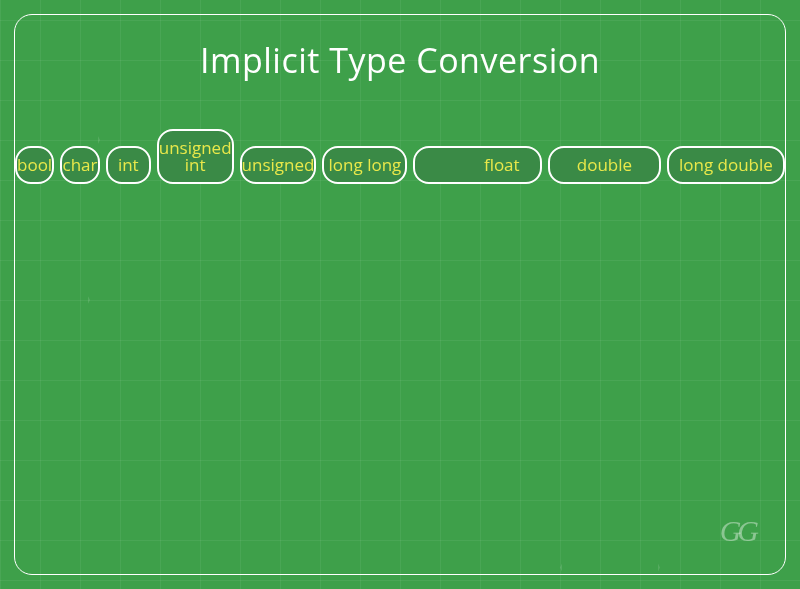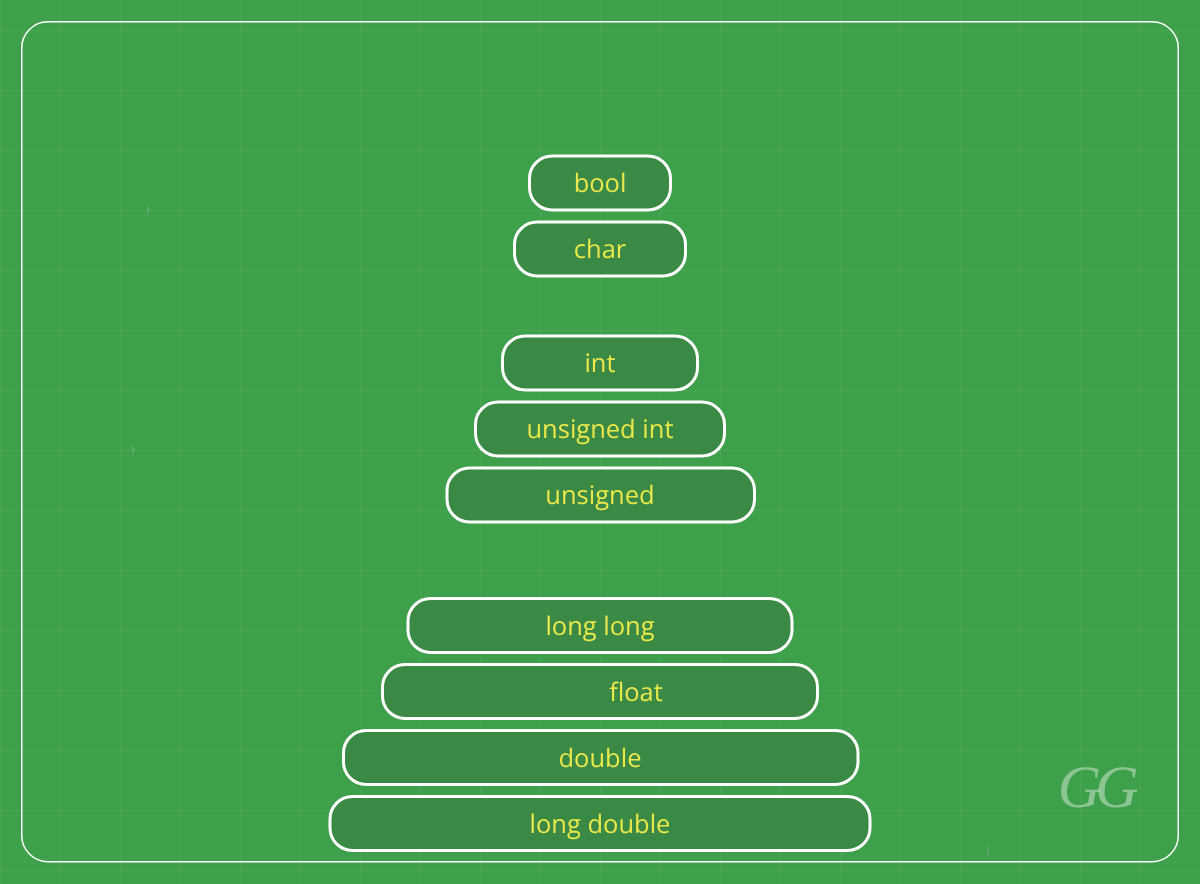--- a/index.html
+++ b/index.html
@@ -43,55 +43,56 @@
     font-weight: 500;
     text-align: center;
     margin-top: 22px;
     letter-spacing: 0.5px;
   }
   .pyramid {
     position: absolute;
     top: 88px;
     left: 0; right: 0;
     display: flex;
-    flex-direction: column;
-    align-items: center;
+    flex-direction: row;
+    align-items: flex-end;
     gap: 6px;
   }
   .level {
     border: 2px solid #ffffff;
     border-radius: 16px;
     background: #3a8a46;
     color: #e9e84a;
     font-size: 17px;
     text-align: center;
     line-height: 1;
     padding: 8px 0 9px 0;
   }
   .logo {
     position: absolute;
     right: 30px;
     bottom: 26px;
     color: rgba(255,255,255,0.4);
     font-family: Georgia, 'Times New Roman', serif;
-    font-size: 40px;
+    font-size: 30px;
     letter-spacing: -4px;
     font-style: italic;
     user-select: none;
   }
 </style>
 </head>
 <body>
 
 <div class="bg-grid"></div>
 <div class="hex hex1"></div>
 <div class="hex hex2"></div>
 <div class="hex hex3"></div>
 
 <div class="frame">
+  <h1 class="title">Implicit Type Conversion</h1>
   <div class="pyramid" id="pyramid">
       <div class="level" style="width: 96px;"><span>bool</span></div>
       <div class="level" style="width: 116px;"><span>char</span></div>
       <div class="level" style="width: 132px; margin-top: 32px;"><span>int</span></div>
       <div class="level" style="width: 168px;"><span>unsigned int</span></div>
       <div class="level" style="width: 207px;"><span>unsigned</span></div>
       <div class="level" style="width: 258px; margin-top: 43px;"><span>long long</span></div>
       <div class="level" style="width: 292px; padding-left: 48px;"><span>float</span></div>
       <div class="level" style="width: 345px;"><span>double</span></div>
       <div class="level" style="width: 362px;"><span>long double</span></div>

